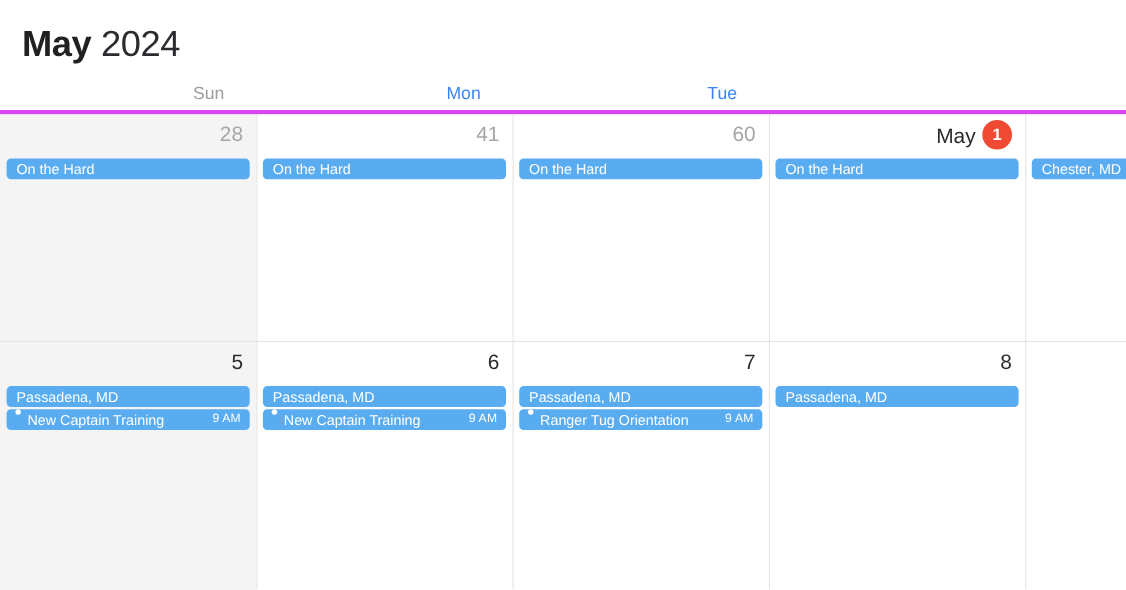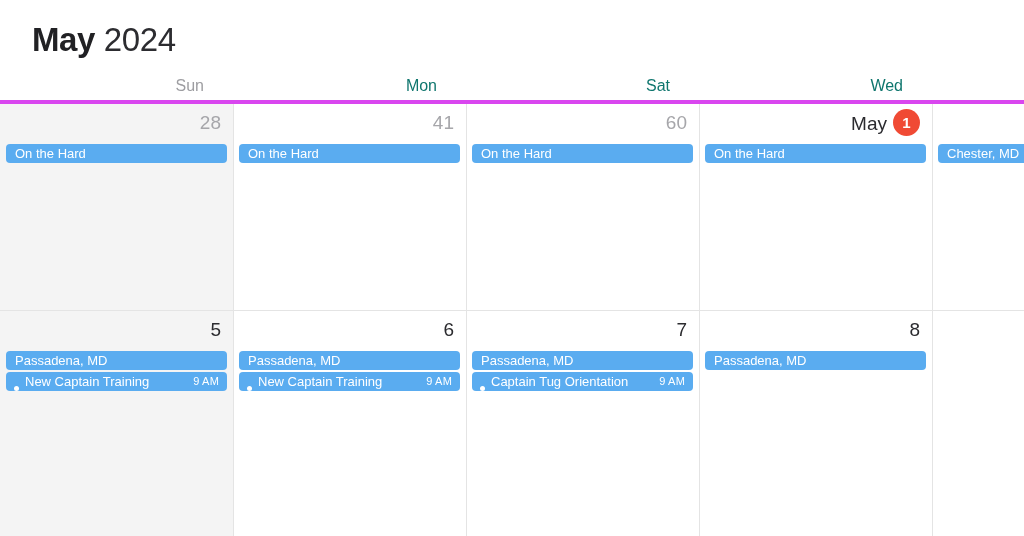--- a/index.html
+++ b/index.html
@@ -18,21 +18,21 @@
   #app {
     position: relative;
     width: 1024px;
     height: 536px;
     background: #ffffff;
   }
 
   
   .title-bar {
     position: absolute;
-    left: 16px;
+    left: 4px;
     top: 0;
     width: 904px;
     height: 68px;
   }
   .title {
     position: absolute;
     left: 16px;
     top: 21px;
     font-size: 33px;
     line-height: 38px;
@@ -61,21 +61,21 @@
   }
   .weekday-cell {
     position: absolute;
     top: 0;
     height: 35px;
     line-height: 35px;
     text-align: right;
     box-sizing: border-box;
     padding-right: 29px;
     font-size: 16px;
-    color: #0f766e;
+    color: #3b82f6;
   }
   .weekday-cell.weekend {
     color: #9d9da1;
   }
 
   
   .grid {
     position: absolute;
     left: 0;
     top: 104px;
@@ -162,21 +162,21 @@
     border-radius: 4px;
     background: #5aacf0;
     color: #ffffff;
     font-size: 13px;
     line-height: 19px;
     box-sizing: border-box;
     padding: 0 8px;
     white-space: nowrap;
     overflow: hidden;
     display: flex;
-    align-items: flex-end;
+    align-items: flex-start;
   }
   .event .bullet {
     width: 5px;
     height: 5px;
     border-radius: 50%;
     background: #ffffff;
     flex: 0 0 auto;
     margin-right: 6px;
   }
   .event .ev-title {
@@ -199,22 +199,21 @@
 
   <div class="title-bar">
     <div class="title">
       <span class="month">May</span><span>&nbsp;</span><span class="year">2024</span>
     </div>
   </div>
 
   <div class="weekday-row" id="weekday-row">
       <div class="weekday-cell weekend" style="left: 0px; width: 233px;">Sun</div>
       <div class="weekday-cell" style="left: 233px; width: 233px;">Mon</div>
-      <div class="weekday-cell" style="left: 466px; width: 233px;">Sat</div>
-      <div class="weekday-cell" style="left: 699px; width: 233px;">Wed</div>
+      <div class="weekday-cell" style="left: 466px; width: 233px;">Tue</div>
       <div class="weekday-cell" style="left: 932px; width: 233px;"></div>
     </div>
 
   <div class="grid" id="grid">
       <div class="week-row row-0">
         <div class="day-cell weekend" style="left: 0px; width: 233px;">
           <div class="day-number muted"><span>28</span></div>
           <div class="events">
             <div class="event no-bullet" style="background: rgb(90, 172, 240);">
               <span class="ev-title">On the Hard</span>
@@ -286,21 +285,21 @@
           </div>
         </div>
         <div class="day-cell" style="left: 466px; width: 233px;">
           <div class="day-number"><span>7</span></div>
           <div class="events">
             <div class="event no-bullet" style="background: rgb(90, 172, 240);">
               <span class="ev-title">Passadena, MD</span>
             </div>
             <div class="event" style="background: rgb(90, 172, 240);">
               <span class="bullet"></span>
-              <span class="ev-title">Captain Tug Orientation</span>
+              <span class="ev-title">Ranger Tug Orientation</span>
               <span class="ev-time">9 AM</span>
             </div>
           </div>
         </div>
         <div class="day-cell" style="left: 699px; width: 233px;">
           <div class="day-number"><span>8</span></div>
           <div class="events">
             <div class="event no-bullet" style="background: rgb(90, 172, 240);">
               <span class="ev-title">Passadena, MD</span>
             </div>

